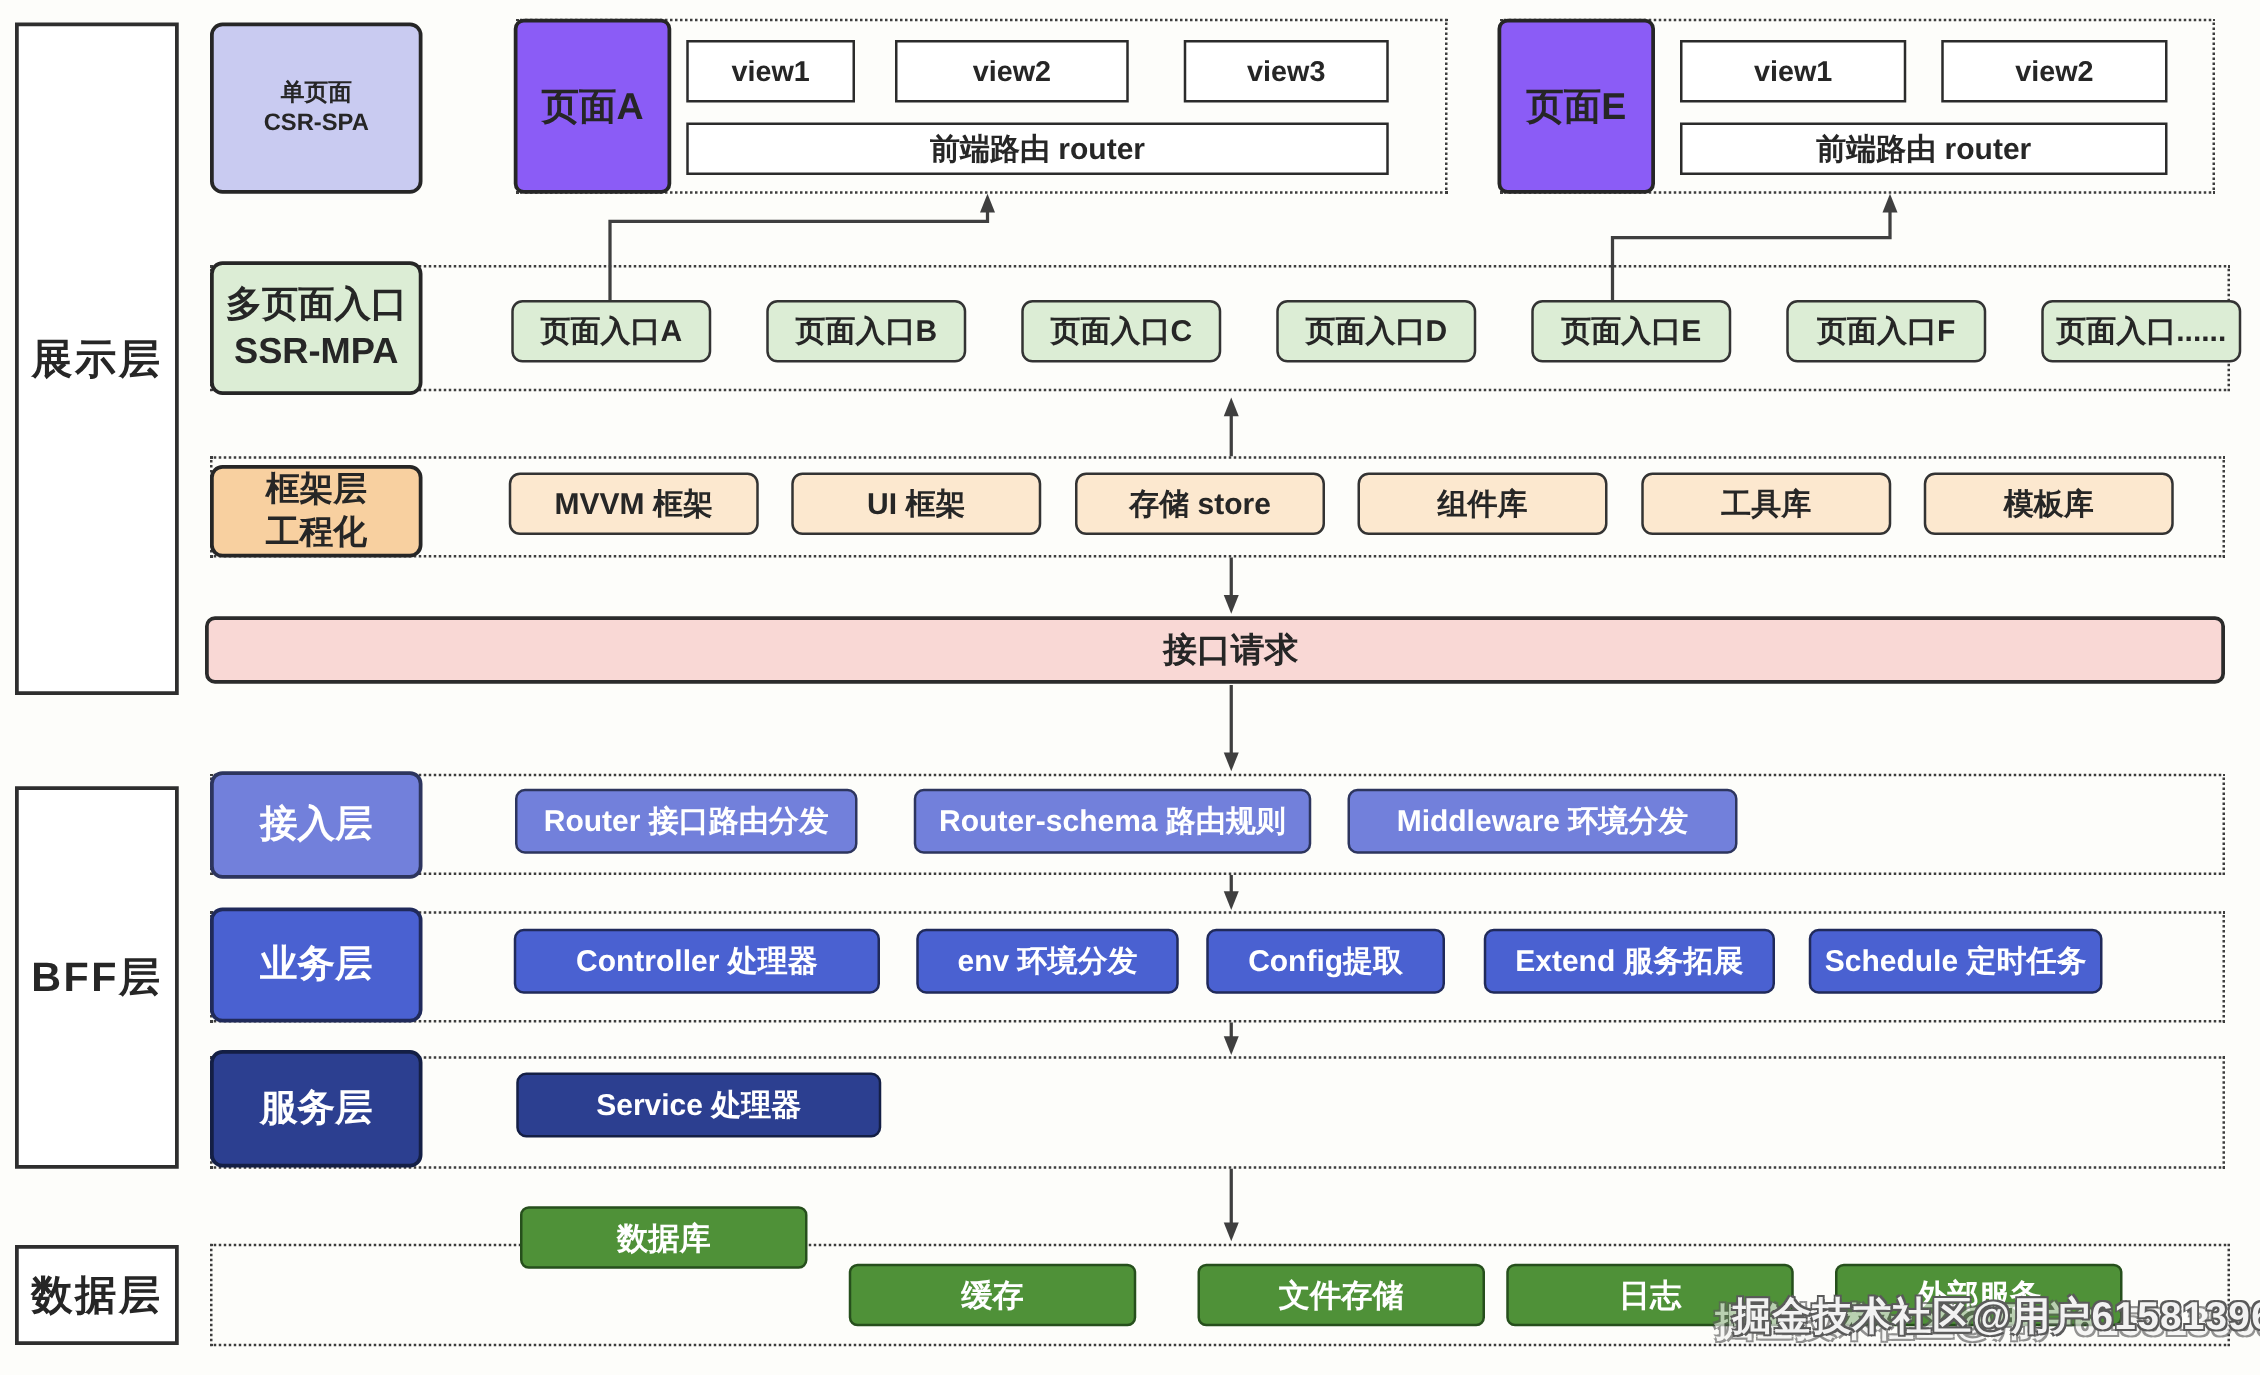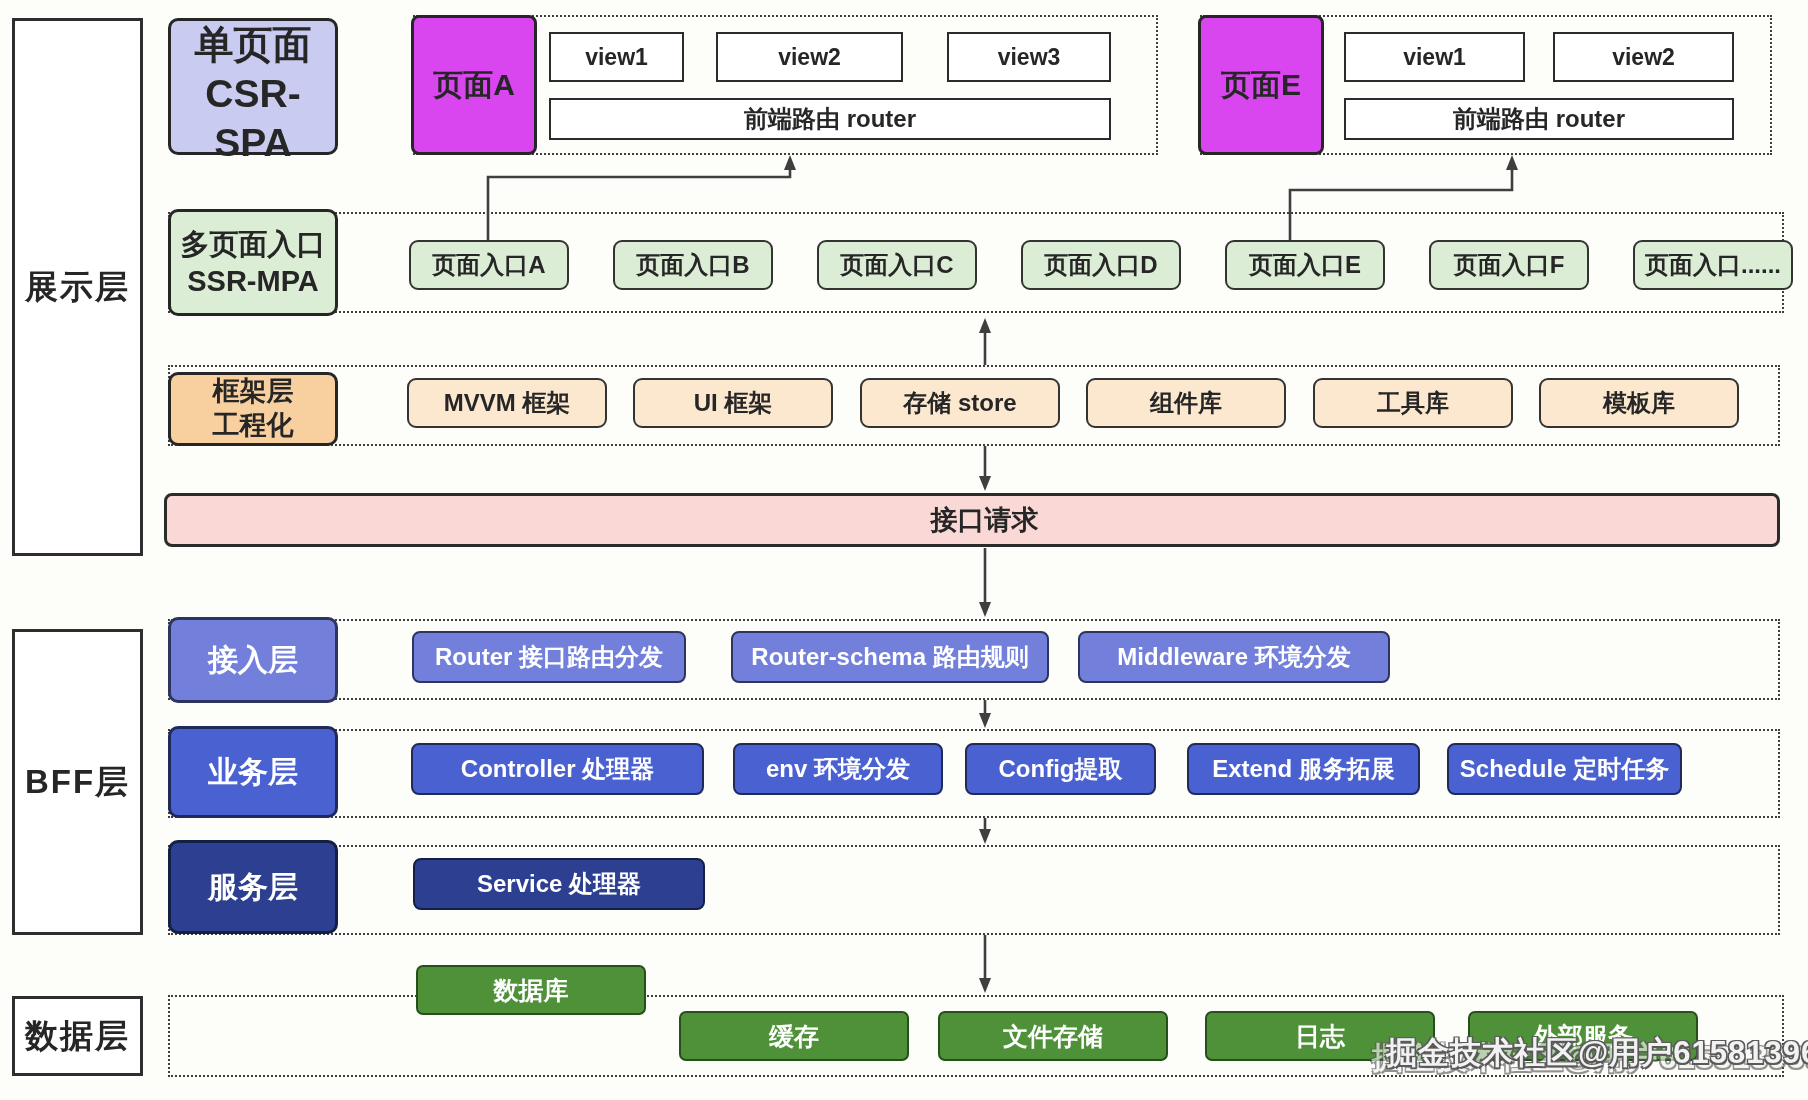--- a/index.html
+++ b/index.html
@@ -10,30 +10,30 @@
     color:#262626;font-weight:bold;
   }
   .abs{position:absolute;box-sizing:border-box;}
   .center{display:flex;align-items:center;justify-content:center;text-align:center;}
 
   
   .side-label{background:#ffffff;border:3px solid #2e2e2e;font-size:33px;letter-spacing:2px;}
 
   
   .cat{border:3px solid #262626;border-radius:10px;flex-direction:column;line-height:1.25;}
-  .cat-spa{background:#c9cbf1;font-size:39px;justify-content:space-between;}
+  .cat-spa{background:#c9cbf1;font-size:19px;}
   .cat-mpa{background:#dcedd5;font-size:29px;}
   .cat-fw{background:#f8d0a0;font-size:27px;}
   .cat-access{background:#7280db;color:#ffffff;font-size:30px;border-color:#2d355e;}
   .cat-business{background:#4a61d1;color:#ffffff;font-size:30px;border-color:#202a5a;}
   .cat-service{background:#2c3f90;color:#ffffff;font-size:30px;border-color:#141f45;}
 
   .dotted{border:2.5px dotted #3d3d3d;}
 
-  .pagebox{background:#d946ef;border:3px solid #262626;border-radius:8px;font-size:30px;}
+  .pagebox{background:#8b5cf6;border:3px solid #262626;border-radius:8px;font-size:30px;}
   .viewbox{background:#ffffff;border:2.5px solid #2b2b2b;font-size:23px;}
   .routerbar{background:#ffffff;border:2.5px solid #2b2b2b;font-size:24px;}
 
   .entrybox{background:#dcedd5;border:2.5px solid #333333;border-radius:9px;font-size:24px;}
   .fwbox{background:#fce8cf;border:2.5px solid #333333;border-radius:9px;font-size:24px;}
 
   .apibar{background:#f9d8d5;border:3px solid #2b2b2b;border-radius:8px;font-size:27px;}
 
   .accessbox{background:#7280db;border:2.5px solid #2d355e;border-radius:8px;color:#ffffff;font-size:24px;}
   .businessbox{background:#4a61d1;border:2.5px solid #202a5a;border-radius:8px;color:#fff;font-size:24px;}
@@ -195,21 +195,21 @@
       <span>Service 处理器</span>
     </div>
 
   <div class="abs dotted" style="left:168px;top:995px;width:1616px;height:82px;"></div>
   <div class="abs center databox" style="left:416px;top:965px;width:230px;height:50px;">
       <span>数据库</span>
     </div>
   <div class="abs center databox" style="left:679px;top:1011px;width:230px;height:50px;">
       <span>缓存</span>
     </div>
-  <div class="abs center databox" style="left:938px;top:1011px;width:230px;height:50px;">
+  <div class="abs center databox" style="left:958px;top:1011px;width:230px;height:50px;">
       <span>文件存储</span>
     </div>
   <div class="abs center databox" style="left:1205px;top:1011px;width:230px;height:50px;">
       <span>日志</span>
     </div>
   <div class="abs center databox" style="left:1468px;top:1011px;width:230px;height:50px;">
       <span>外部服务</span>
     </div>
 
   <svg class="overlay" width="1808" height="1100" viewBox="0 0 1808 1100">

